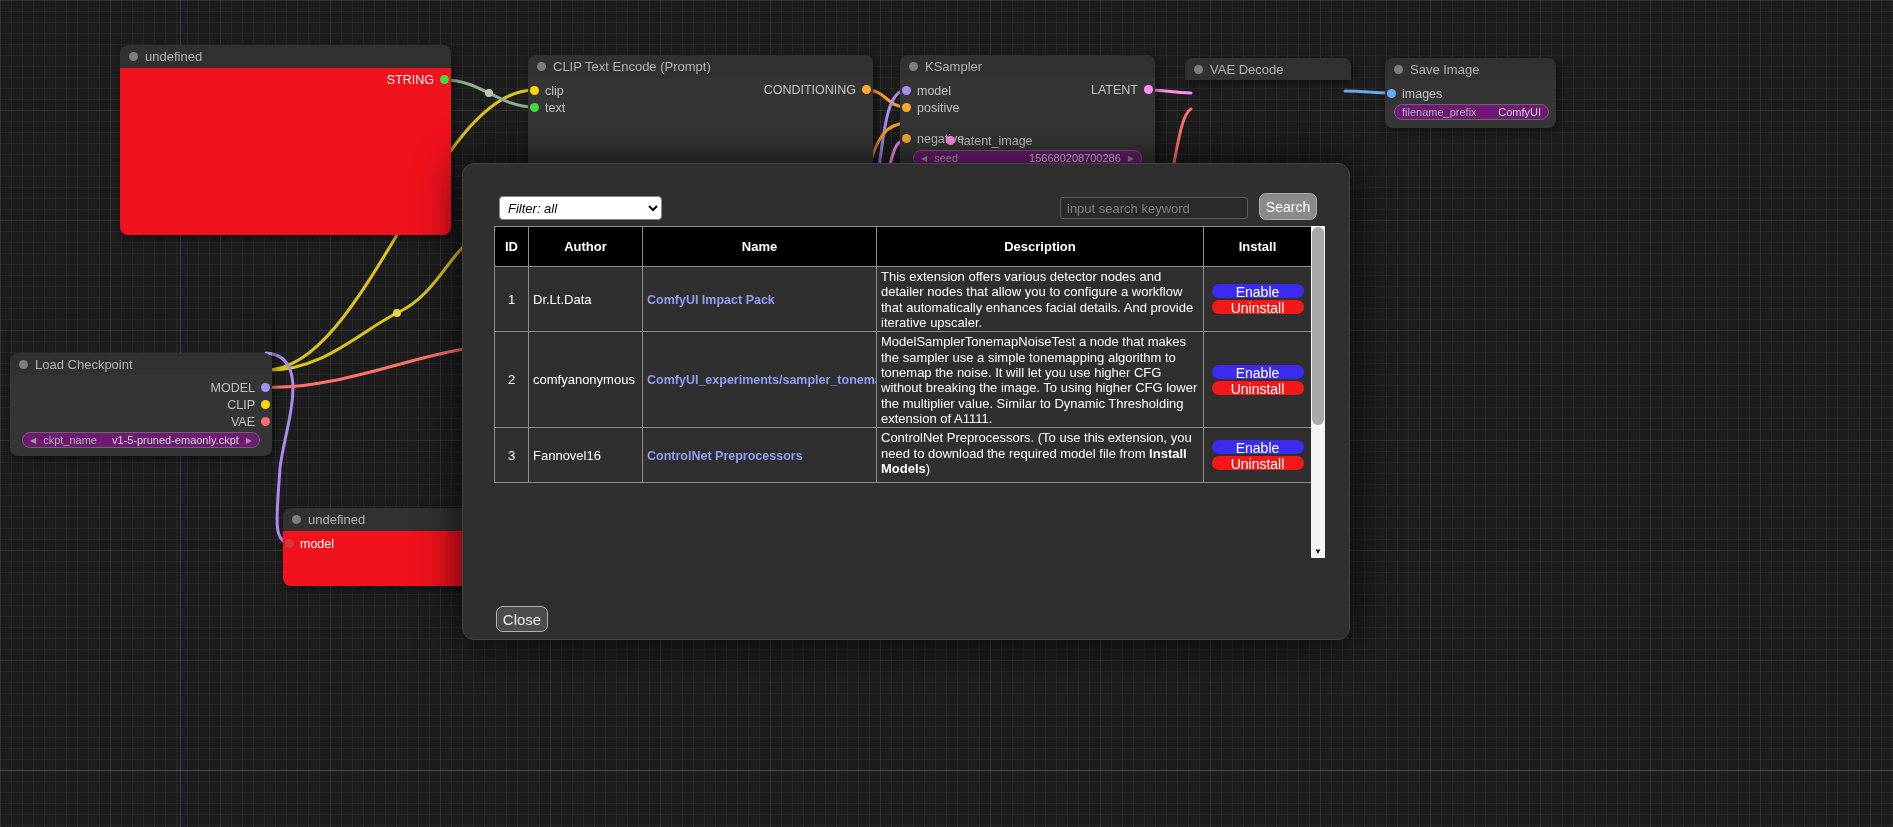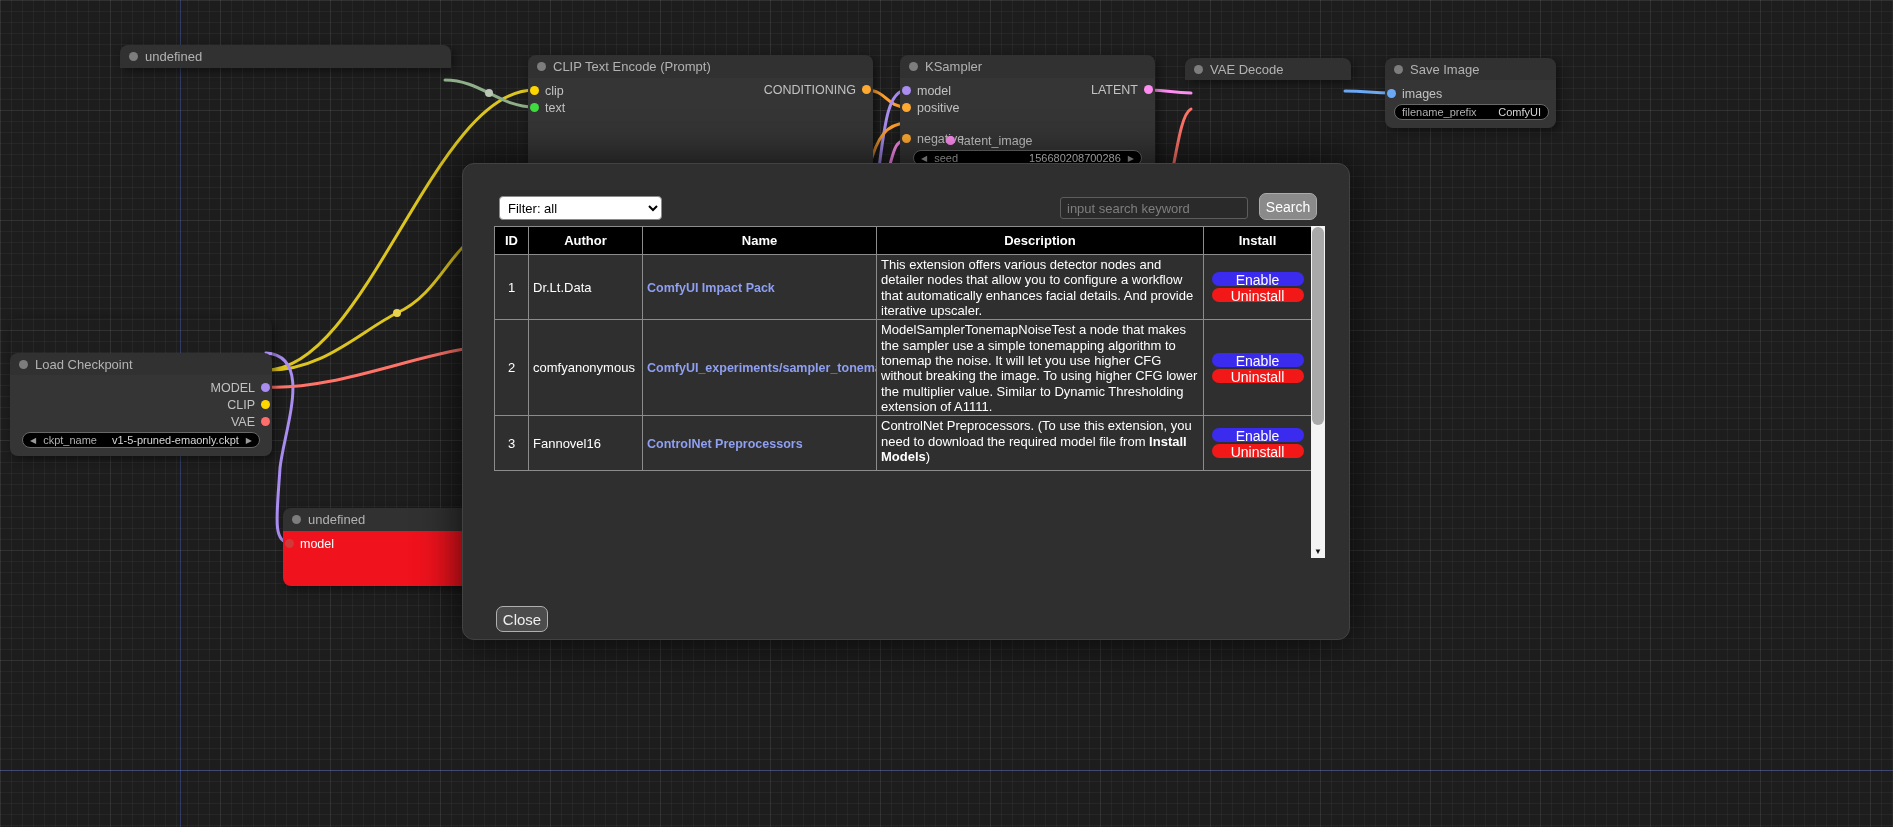--- a/index.html
+++ b/index.html
@@ -30,45 +30,45 @@
   .nbody { position:relative; background:#353535; border-radius:0 0 8px 8px;
     color:#c2c2c2; font-size:12.5px; }
   .nbody.red { background:#f0121d; color:#fff; }
   .slot-in  { position:absolute; left:2px;  display:flex; align-items:center; gap:6px; height:13px; }
   .slot-out { position:absolute; right:2px; display:flex; align-items:center; gap:6px; height:13px; }
   .pin { width:9px; height:9px; border-radius:50%; flex:none; }
   .p-green  { background:#3fdc3f; } .p-yellow { background:#ffd500; }
   .p-orange { background:#ffa931; } .p-purple { background:#a98df0; }
   .p-pink   { background:#ff8cf1; } .p-salmon { background:#ff6d6d; }
   .p-blue   { background:#6ca9f5; } .p-red    { background:#d03a3a; }
-  .widget { position:absolute; height:16px; background:#000000; border:1px solid #686868;
+  .widget { position:absolute; height:16px; background:#701a75; border:1px solid #686868;
     border-radius:9px; display:flex; align-items:center; font-size:11px;
     color:#b0b0b0; padding:0 7px; gap:7px; }
   .widget .wval { margin-left:auto; color:#d6d6d6; }
   .warr { font-size:8px; color:#9a9a9a; }
 
   
   .modal { position:absolute; left:462px; top:163px; width:888px; height:477px;
     background:#2f2f2f; border:1px solid #424242; border-radius:12px;
     box-shadow:0 0 45px rgba(0,0,0,.75); z-index:10; color:#fff; font-size:13px; }
   .filter-select { position:absolute; left:36px; top:32px; width:163px; height:24px;
     background:#fff; color:#000; border:1px solid #8a8a8a; border-radius:4px;
-    font-size:13px; font-family:inherit; padding:0 4px; }
+    font-size:13px; font-family:inherit; padding:0 4px;font-style:italic; }
   .search-input { position:absolute; left:597px; top:33px; width:188px; height:22px;
     background:#2a2a2a; border:1px solid #5d5d5d; border-radius:3px; color:#ddd;
     font-size:13px; font-family:inherit; padding:0 6px; }
   .search-input::placeholder { color:#7e7e7e; }
   .btn-search { position:absolute; left:796px; top:29px; width:58px; height:27px;
     background:#8a8a8a; border:1px solid #ababab; border-radius:7px; color:#fff;
     font-size:14px; font-family:inherit; cursor:pointer; }
   .tblwrap { position:absolute; left:31px; top:62px; width:817px; }
   .mgr-table { border-collapse:collapse; width:817px; table-layout:fixed;
     font-size:13px; color:#fff; }
   .mgr-table th { background:#000; color:#fff; border:1px solid #8c8c8c;
-    font-weight:bold; height:17px; padding:6px 2px; font-size:13px; }
+    font-weight:bold; height:17px; padding:12px 2px; font-size:13px; }
   .mgr-table td { border:1px solid #8c8c8c; padding:1px 4px; vertical-align:middle; }
   td.c-id { text-align:center; }
   td.c-name { white-space:nowrap; overflow:hidden; }
   td.c-name a { color:#8f9ff2; font-weight:bold; text-decoration:none; font-size:12.5px; }
   td.c-desc { line-height:1.18; vertical-align:top; padding-top:2px; }
   .btn-enable, .btn-uninstall { display:block; width:92px; height:14px; margin:2px auto;
     border:none; border-radius:12px; color:#fff; font-size:14px; font-family:inherit;
     cursor:pointer; }
   .btn-enable { background:#3b2bee; }
   .btn-uninstall { background:#f21818; }
@@ -104,20 +104,26 @@
   <path d="M1173,168 C1179,136 1183,113 1191,109" stroke="#ff7369" stroke-width="3" fill="none" stroke-linecap="round"></path>
   <path d="M1345,91 C1366,91 1371,93 1391,93" stroke="#6ca9f5" stroke-width="3" fill="none" stroke-linecap="round"></path>
   <circle cx="489" cy="93" r="4" fill="#b9c7b4"></circle>
   <circle cx="397" cy="313" r="4" fill="#e8d44d"></circle>
 </svg>
 
 <div class="node" style="left:120px; top:45px; width:331px;">
   <div class="nhead">
     <span class="ndot"></span>
     <span>undefined</span>
+  </div>
+  <div class="nbody red" style="height:167px;">
+    <div class="slot-out" style="top:5px;">
+      <span style="color:#f2f2f2;">STRING</span>
+      <span class="pin p-green"></span>
+    </div>
   </div>
 </div>
 
 <div class="node" style="left:528px; top:55px; width:345px;">
   <div class="nhead">
     <span class="ndot"></span>
     <span>CLIP Text Encode (Prompt)</span>
   </div>
   <div class="nbody" style="height:240px;">
     <div class="slot-in" style="top:6px;">

